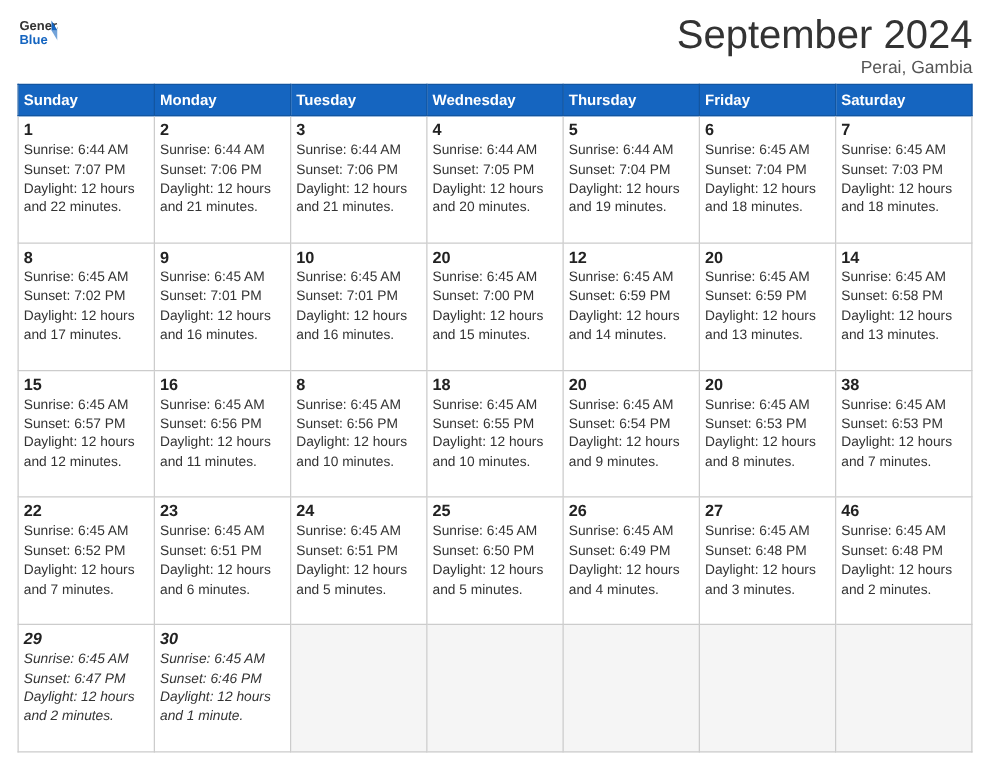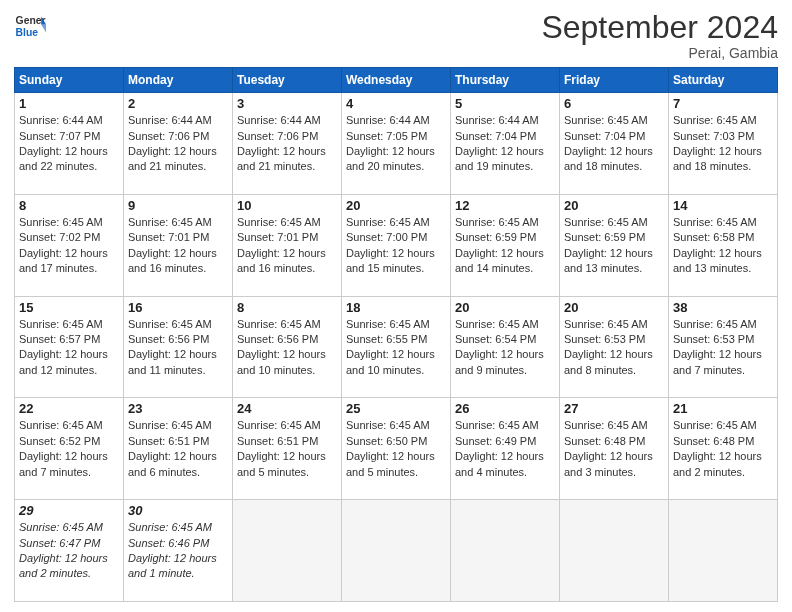--- a/index.html
+++ b/index.html
@@ -310,21 +310,21 @@
 and 4 minutes.</div>
           </td>
           <td>
             <span class="day-num">27</span>
             <div class="day-info" style="white-space: pre-line;">Sunrise: 6:45 AM
 Sunset: 6:48 PM
 Daylight: 12 hours
 and 3 minutes.</div>
           </td>
           <td>
-            <span class="day-num">21</span>
+            <span class="day-num">46</span>
             <div class="day-info" style="white-space: pre-line;">Sunrise: 6:45 AM
 Sunset: 6:48 PM
 Daylight: 12 hours
 and 2 minutes.</div>
           </td>
         </tr>
         <tr>
           <td>
             <span class="day-num">29</span>
             <div class="day-info" style="white-space: pre-line;">Sunrise: 6:45 AM

